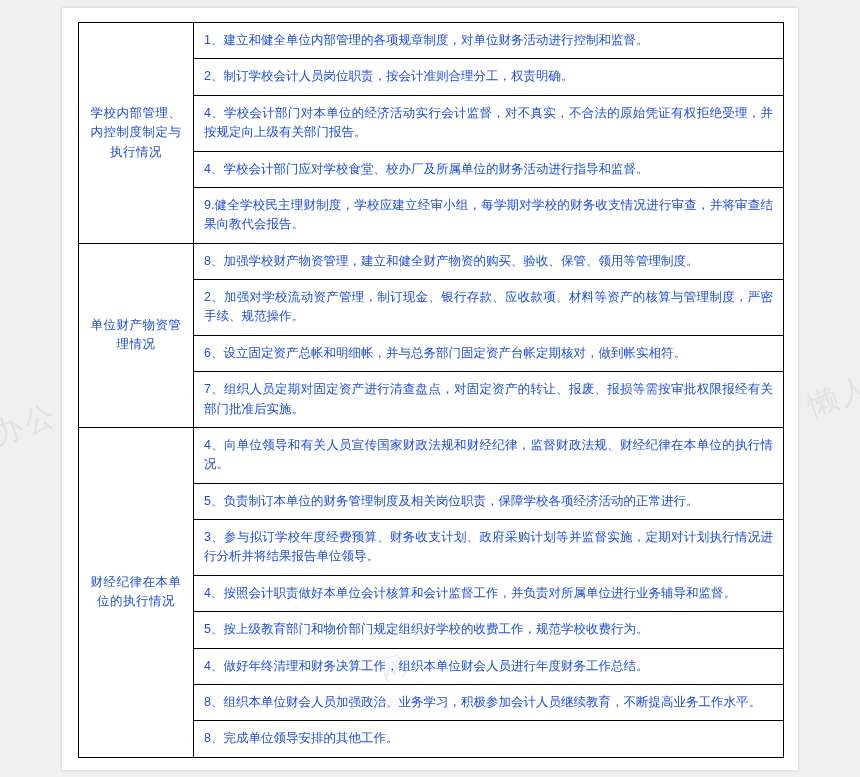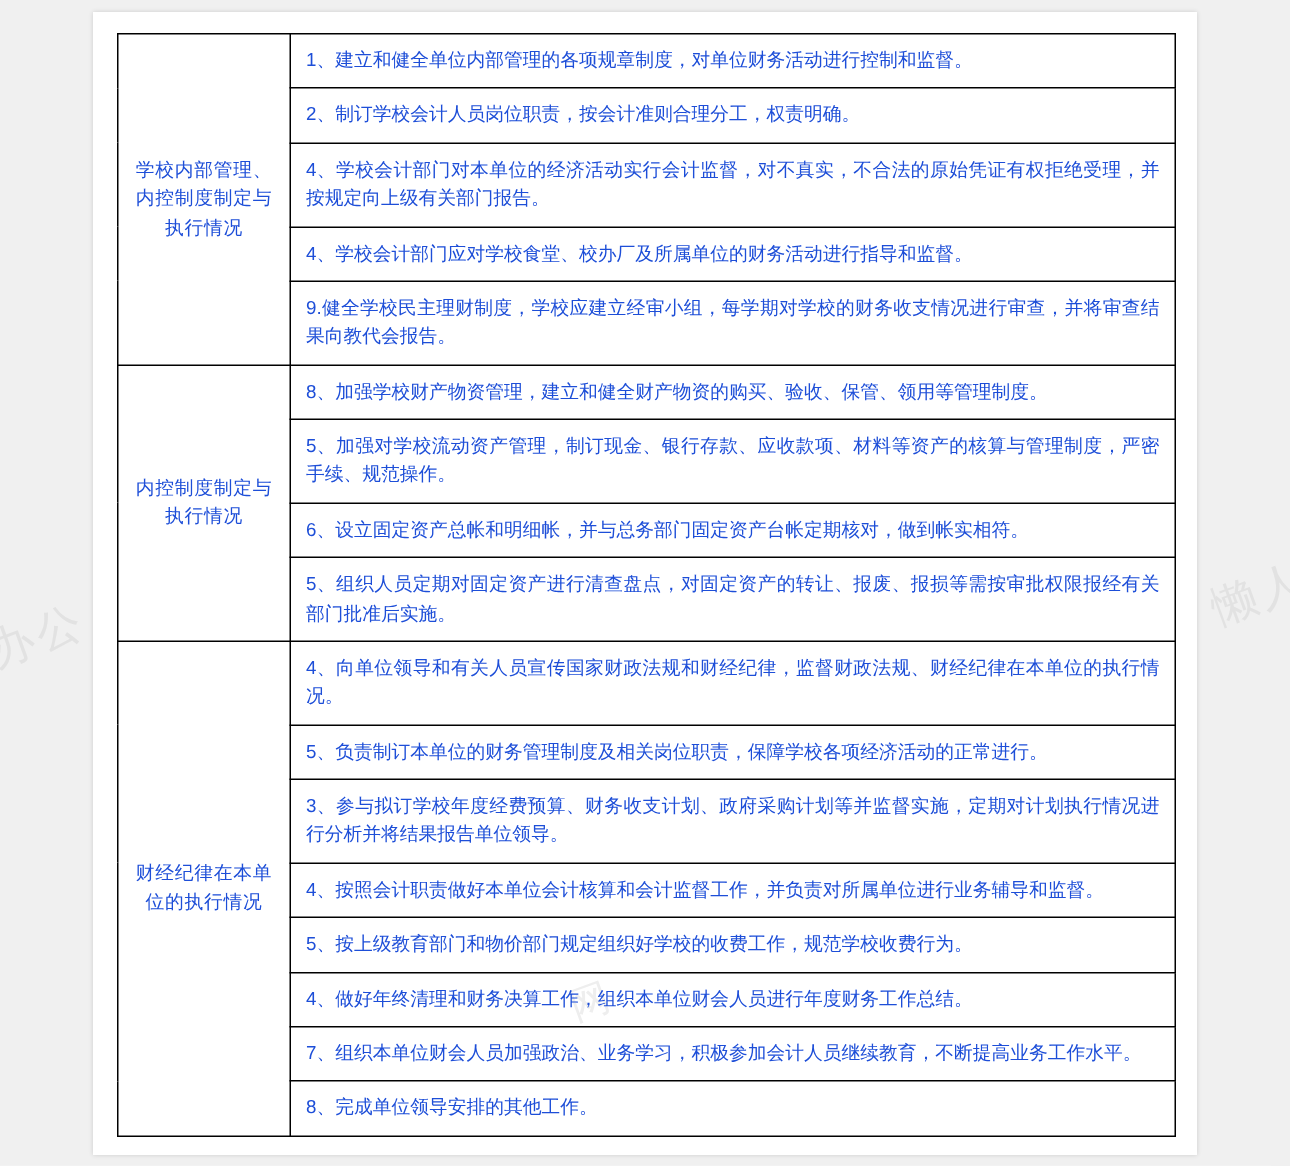--- a/index.html
+++ b/index.html
@@ -85,31 +85,31 @@
         <td class="item">4、学校会计部门对本单位的经济活动实行会计监督，对不真实，不合法的原始凭证有权拒绝受理，并按规定向上级有关部门报告。</td>
       </tr>
       <tr>
         <td class="item">4、学校会计部门应对学校食堂、校办厂及所属单位的财务活动进行指导和监督。</td>
       </tr>
       <tr>
         <td class="item">9.健全学校民主理财制度，学校应建立经审小组，每学期对学校的财务收支情况进行审查，并将审查结果向教代会报告。</td>
       </tr>
 
       <tr>
-        <td class="label" rowspan="4">内控制度制定与执行情况</td>
+        <td class="label" rowspan="4">单位财产物资管理情况</td>
         <td class="item">8、加强学校财产物资管理，建立和健全财产物资的购买、验收、保管、领用等管理制度。</td>
       </tr>
       <tr>
-        <td class="item">5、加强对学校流动资产管理，制订现金、银行存款、应收款项、材料等资产的核算与管理制度，严密手续、规范操作。</td>
+        <td class="item">2、加强对学校流动资产管理，制订现金、银行存款、应收款项、材料等资产的核算与管理制度，严密手续、规范操作。</td>
       </tr>
       <tr>
         <td class="item">6、设立固定资产总帐和明细帐，并与总务部门固定资产台帐定期核对，做到帐实相符。</td>
       </tr>
       <tr>
-        <td class="item">5、组织人员定期对固定资产进行清查盘点，对固定资产的转让、报废、报损等需按审批权限报经有关部门批准后实施。</td>
+        <td class="item">7、组织人员定期对固定资产进行清查盘点，对固定资产的转让、报废、报损等需按审批权限报经有关部门批准后实施。</td>
       </tr>
 
       <tr>
         <td class="label" rowspan="8">财经纪律在本单位的执行情况</td>
         <td class="item">4、向单位领导和有关人员宣传国家财政法规和财经纪律，监督财政法规、财经纪律在本单位的执行情况。</td>
       </tr>
       <tr>
         <td class="item">5、负责制订本单位的财务管理制度及相关岗位职责，保障学校各项经济活动的正常进行。</td>
       </tr>
       <tr>
@@ -118,20 +118,20 @@
       <tr>
         <td class="item">4、按照会计职责做好本单位会计核算和会计监督工作，并负责对所属单位进行业务辅导和监督。</td>
       </tr>
       <tr>
         <td class="item">5、按上级教育部门和物价部门规定组织好学校的收费工作，规范学校收费行为。</td>
       </tr>
       <tr>
         <td class="item">4、做好年终清理和财务决算工作，组织本单位财会人员进行年度财务工作总结。</td>
       </tr>
       <tr>
-        <td class="item">7、组织本单位财会人员加强政治、业务学习，积极参加会计人员继续教育，不断提高业务工作水平。</td>
+        <td class="item">8、组织本单位财会人员加强政治、业务学习，积极参加会计人员继续教育，不断提高业务工作水平。</td>
       </tr>
       <tr>
         <td class="item">8、完成单位领导安排的其他工作。</td>
       </tr>
     </tbody>
   </table>
 </div>
 
 </body></html>

